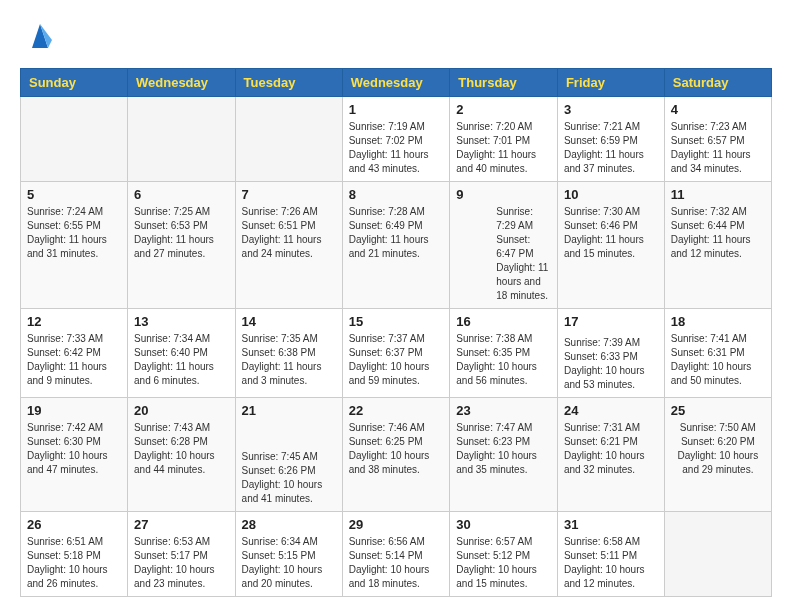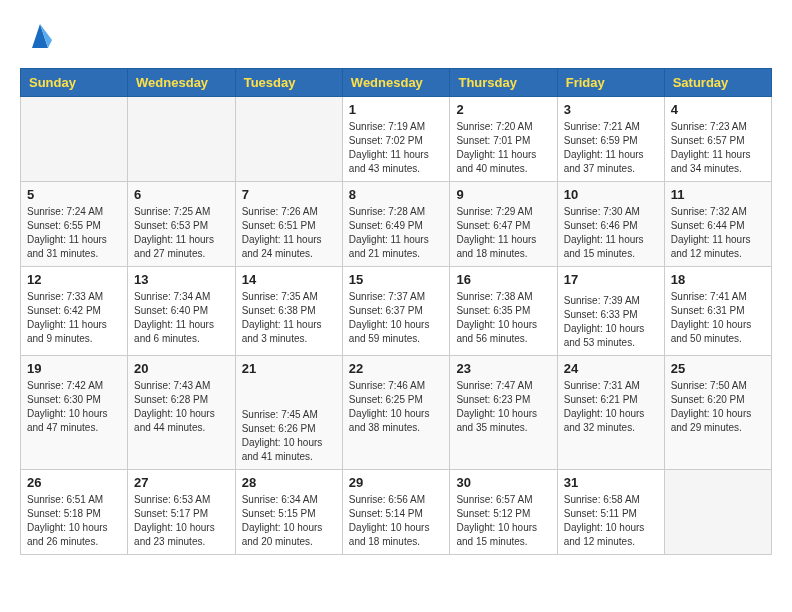--- a/index.html
+++ b/index.html
@@ -158,21 +158,21 @@
 Daylight: 11 hours and 24 minutes.</div>
         </td>
         <td>
           <div class="day-number">8</div>
           <div class="day-info" style="white-space: pre-line;">Sunrise: 7:28 AM
 Sunset: 6:49 PM
 Daylight: 11 hours and 21 minutes.</div>
         </td>
         <td>
           <div class="day-number">9</div>
-          <div class="day-info" style="white-space: pre-line;">Sunrise: 7:29 AM
+          <div class="day-info" style="white-space: pre-line; margin-left: 40px;">Sunrise: 7:29 AM
 Sunset: 6:47 PM
 Daylight: 11 hours and 18 minutes.</div>
         </td>
         <td>
           <div class="day-number">10</div>
           <div class="day-info" style="white-space: pre-line;">Sunrise: 7:30 AM
 Sunset: 6:46 PM
 Daylight: 11 hours and 15 minutes.</div>
         </td>
         <td>
@@ -258,21 +258,21 @@
 Daylight: 10 hours and 35 minutes.</div>
         </td>
         <td>
           <div class="day-number">24</div>
           <div class="day-info" style="white-space: pre-line;">Sunrise: 7:31 AM
 Sunset: 6:21 PM
 Daylight: 10 hours and 32 minutes.</div>
         </td>
         <td>
           <div class="day-number">25</div>
-          <div class="day-info" style="white-space: pre-line;">Sunrise: 7:50 AM
+          <div class="day-info" style="white-space: pre-line; text-align: center;">Sunrise: 7:50 AM
 Sunset: 6:20 PM
 Daylight: 10 hours and 29 minutes.</div>
         </td>
       </tr>
       <tr>
         <td>
           <div class="day-number">26</div>
           <div class="day-info" style="white-space: pre-line;">Sunrise: 6:51 AM
 Sunset: 5:18 PM
 Daylight: 10 hours and 26 minutes.</div>

